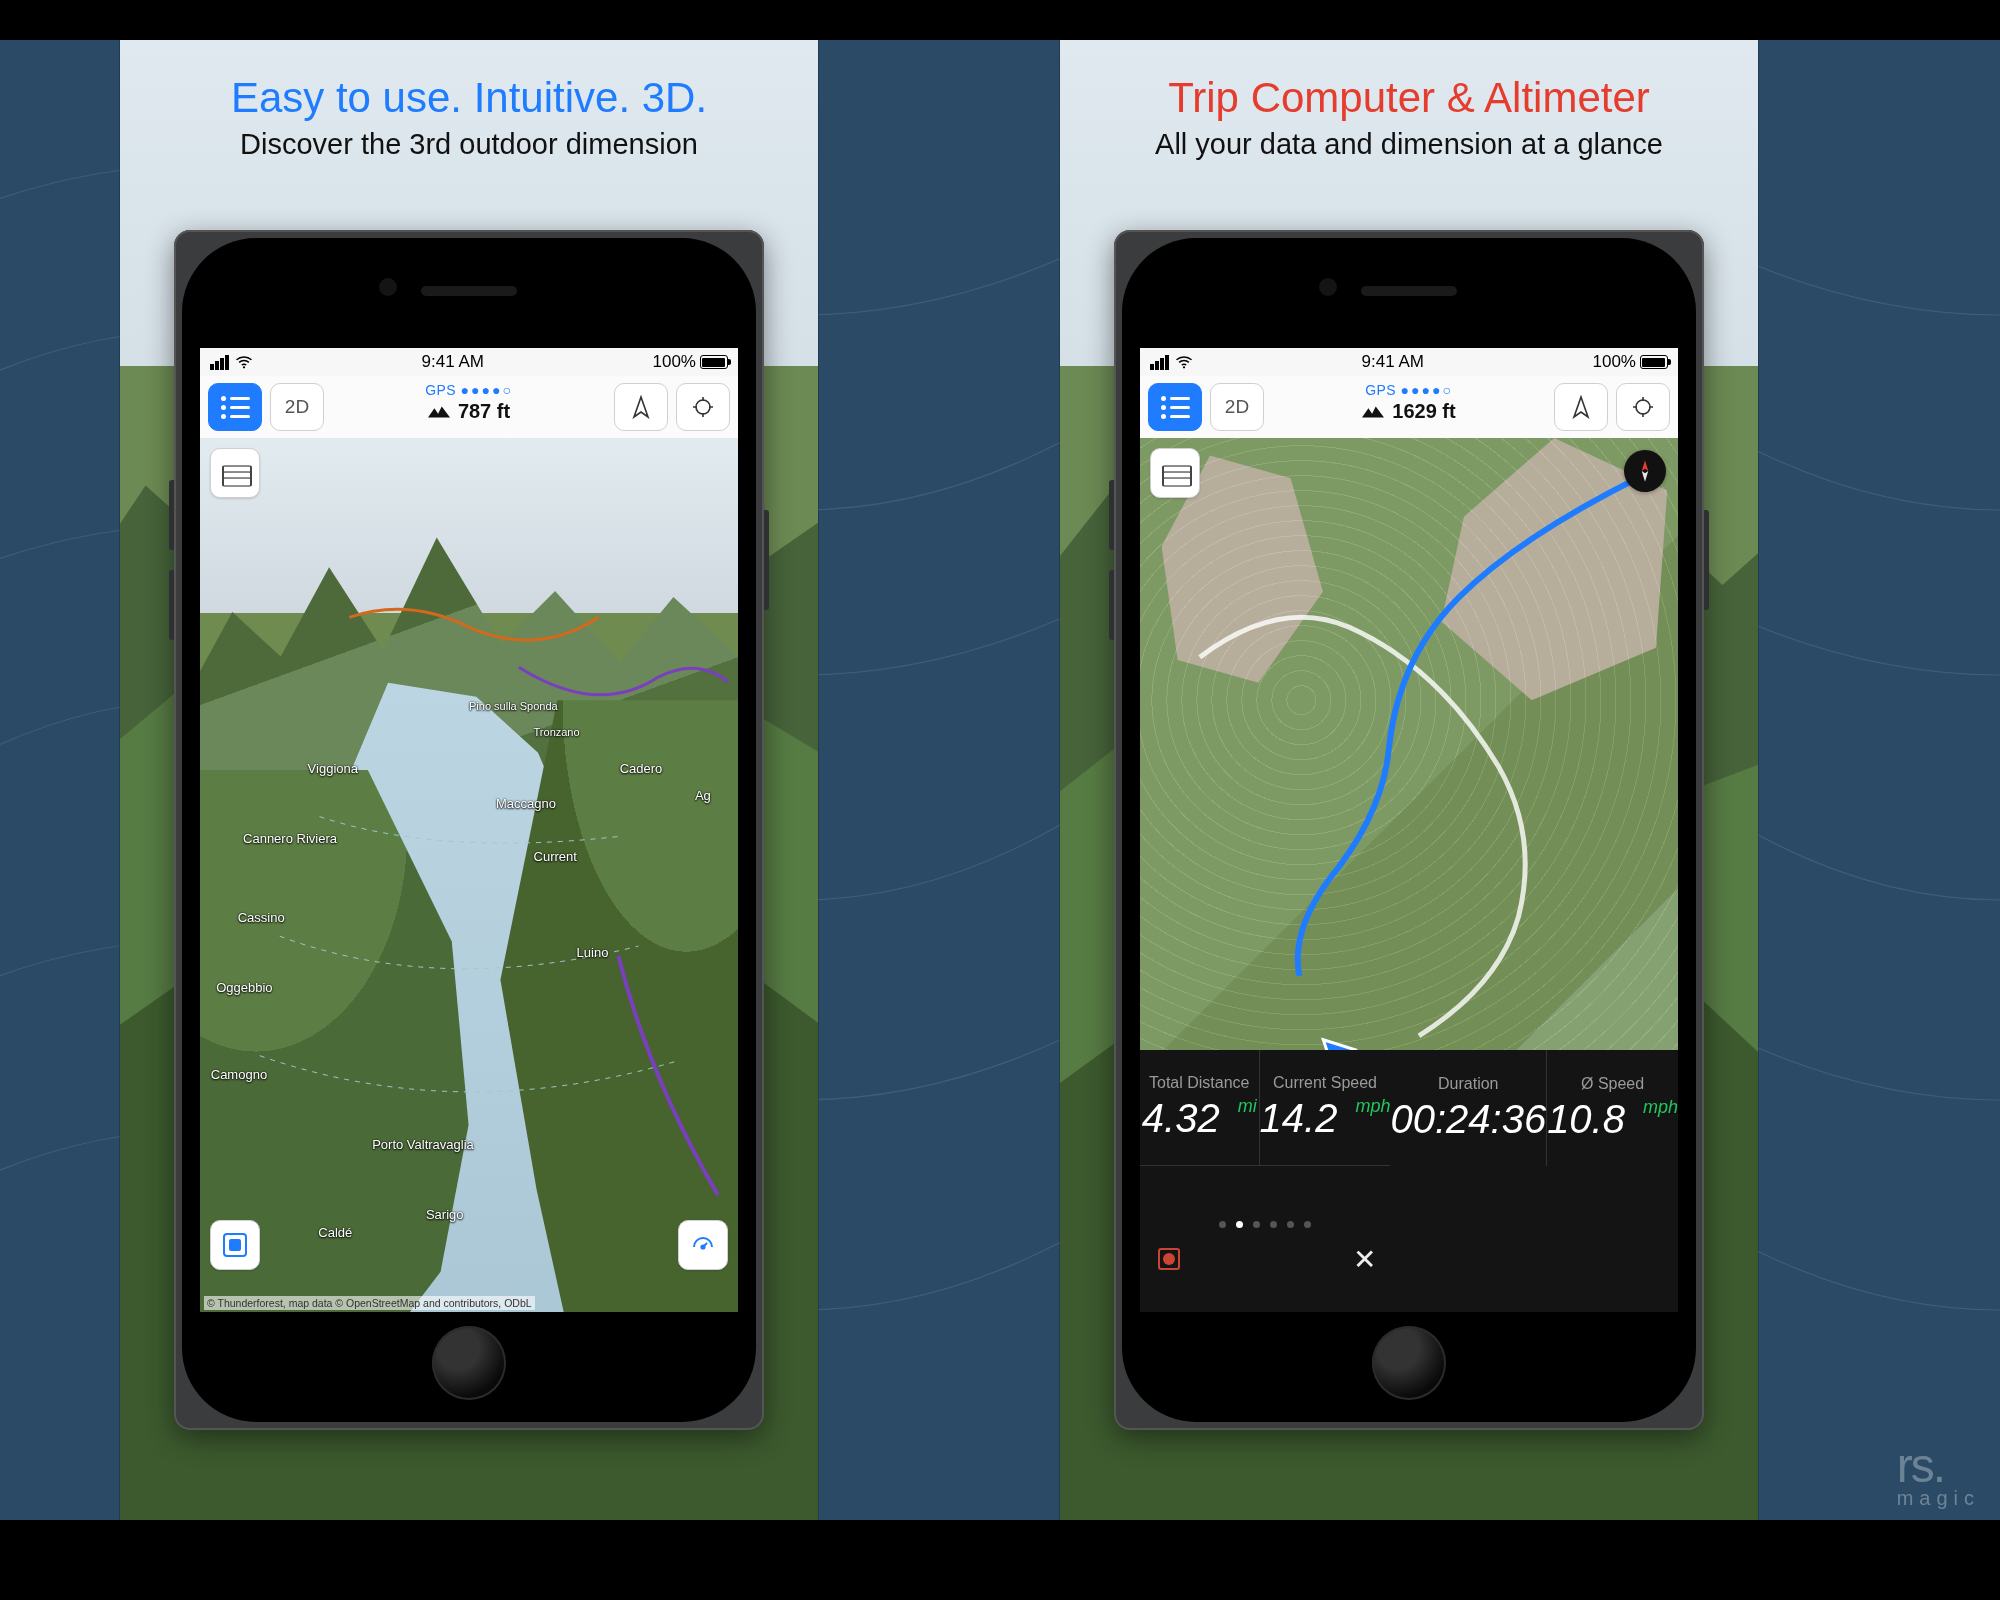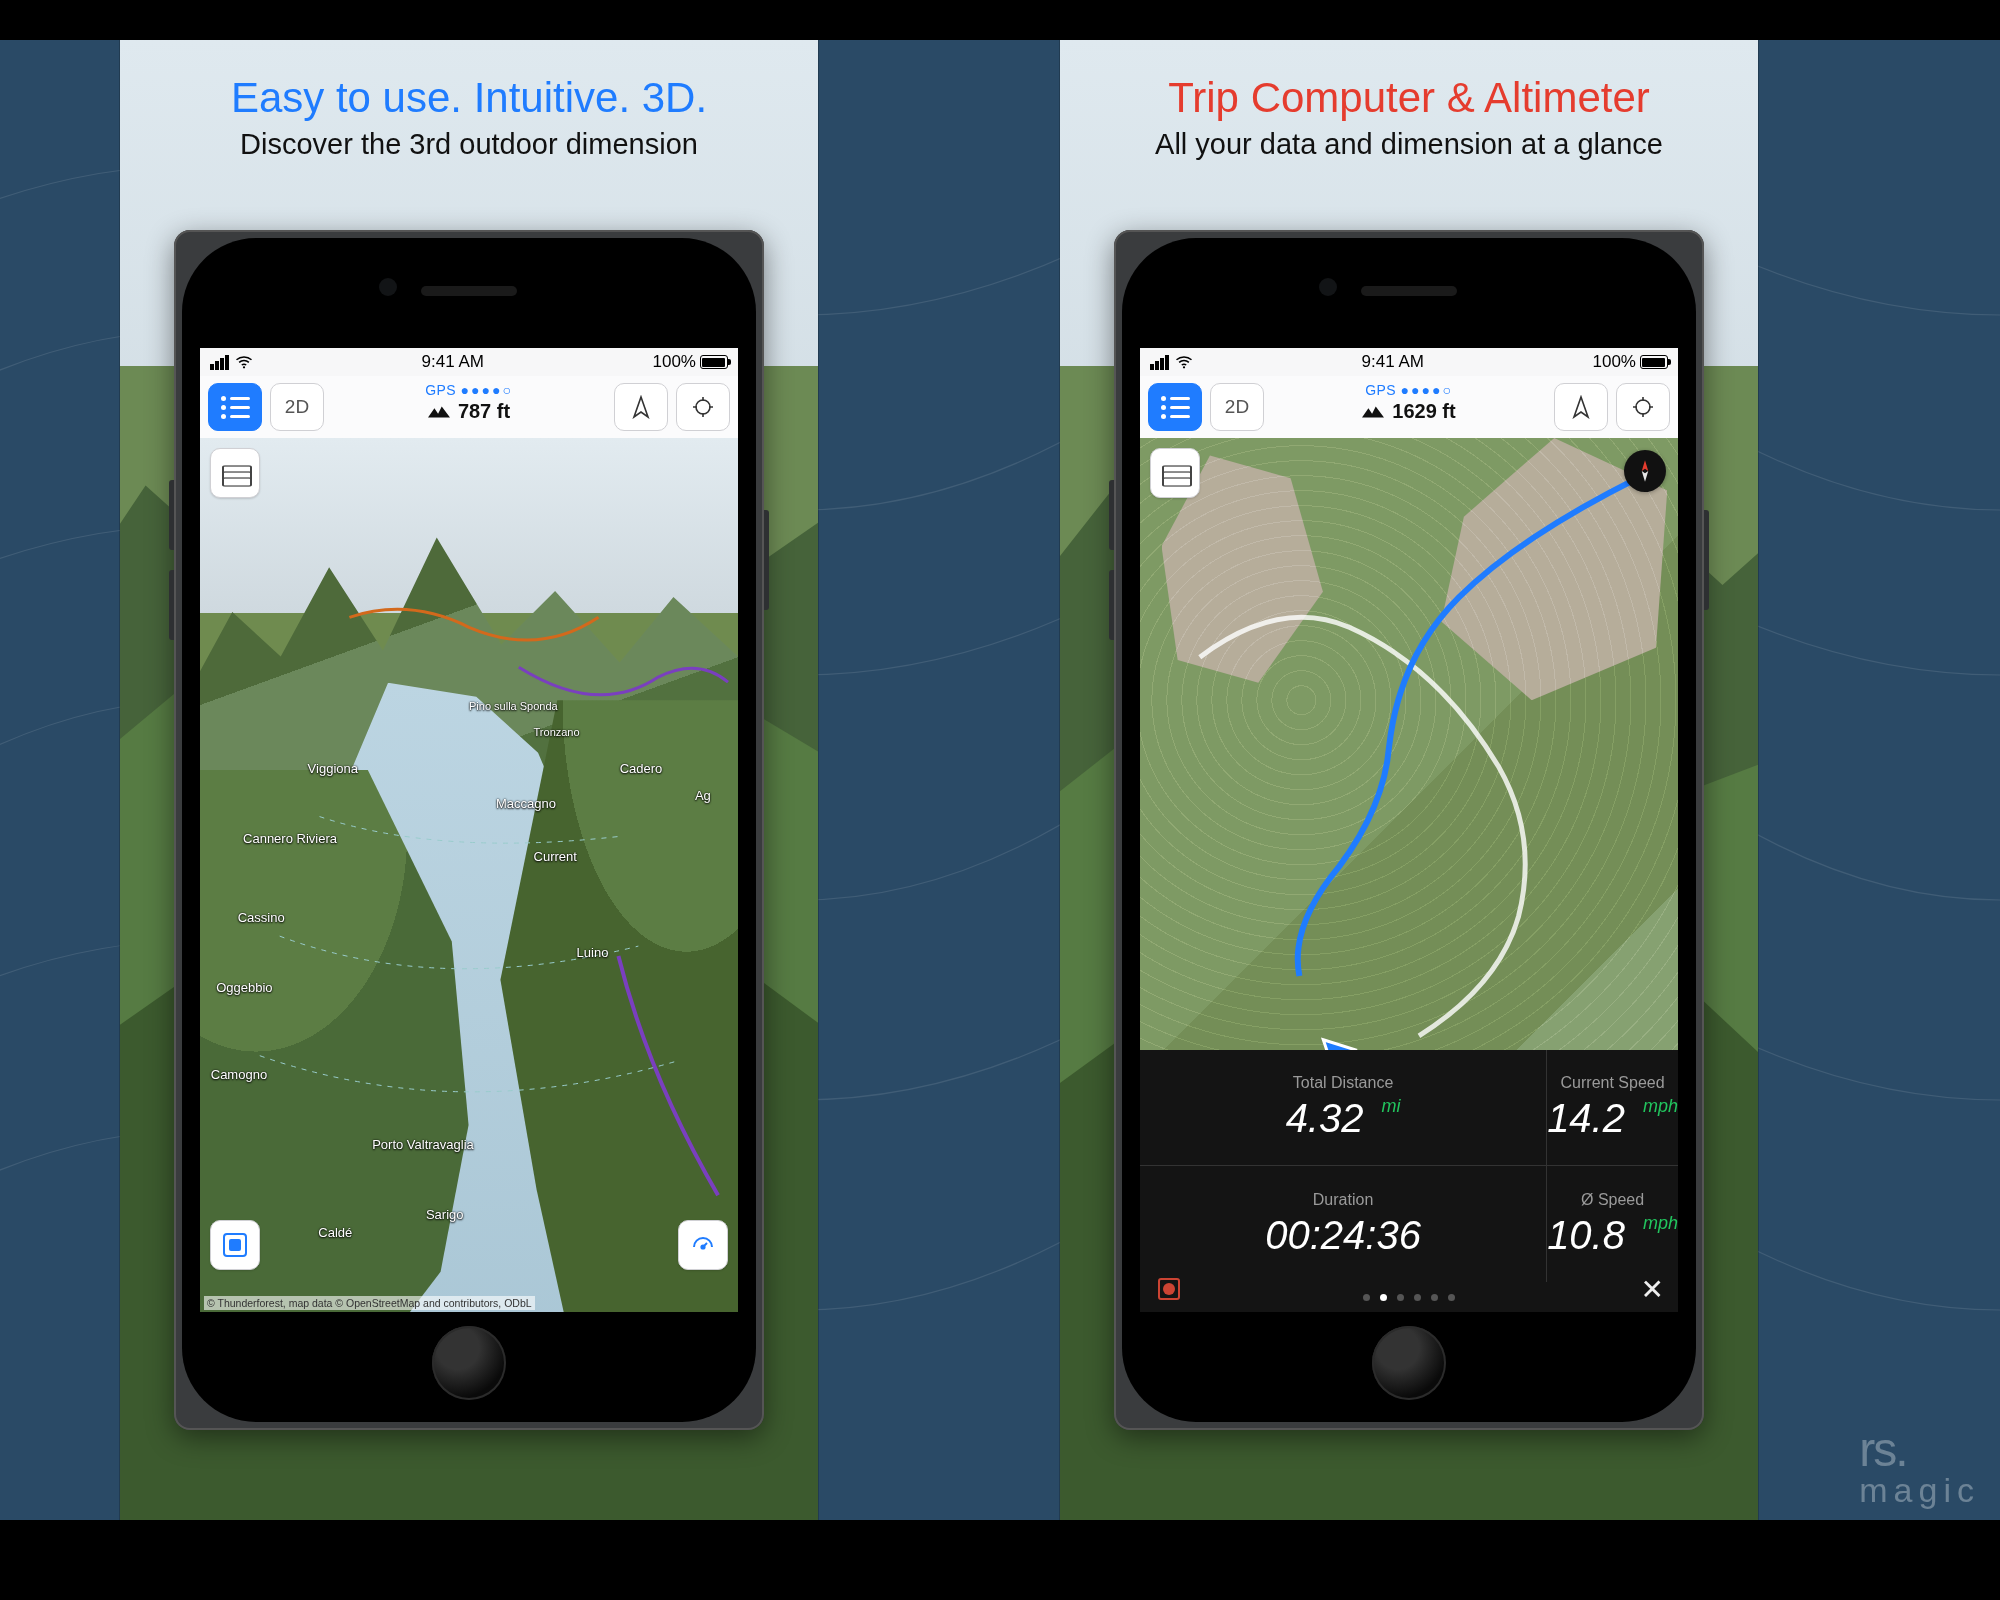--- a/index.html
+++ b/index.html
@@ -4,21 +4,21 @@
 <style>
   html,body{margin:0;padding:0;width:2000px;height:1600px;background:#000;font-family:-apple-system,Helvetica,Arial,sans-serif;}
   .stage{position:absolute;left:0;top:0;width:2000px;height:1600px;overflow:hidden;}
   .topbar,.botbar{position:absolute;left:0;width:2000px;background:#000;}
   .topbar{top:0;height:40px;}
   .botbar{bottom:0;height:80px;}
   .midband{position:absolute;left:0;top:40px;width:2000px;height:1480px;background:#2a4a66;overflow:hidden;}
   .topo{position:absolute;inset:0;opacity:.10;}
   .brand{position:absolute;right:20px;bottom:90px;color:#cfd8de;font-size:48px;font-weight:300;letter-spacing:-2px;opacity:.4;}
   .brand .dot{color:#cfd8de;}
-  .brand .sub{display:block;font-size:34px;letter-spacing:6px;margin-top:-6px;text-align:right;}
+  .brand .sub{display:block;font-size:20px;letter-spacing:6px;margin-top:-6px;text-align:right;}
 
   .card{position:absolute;top:40px;width:698px;height:1480px;overflow:hidden;box-shadow:0 0 0 1px rgba(0,0,0,.2);}
   .cardA{left:120px;}
   .cardB{left:1060px;}
   .cardbg{position:absolute;inset:0;}
   .sky{position:absolute;left:0;top:0;width:100%;height:40%;background:linear-gradient(#dfe9ef,#cdd9e0);}
   .mtn{position:absolute;left:0;bottom:0;width:100%;height:78%;}
   .cardtext{position:absolute;left:0;top:34px;width:100%;text-align:center;}
   .headline{font-size:42px;font-weight:400;}
   .cardA .headline{color:#1f7cff;}
@@ -77,21 +77,21 @@
   .recicon{width:20px;height:20px;border:2.5px solid #1f7cff;border-radius:4px;position:relative}
   .recicon::after{content:"";position:absolute;left:4px;top:4px;right:4px;bottom:4px;background:#1f7cff;border-radius:2px;}
 
   
   .valley{position:absolute;inset:0;background:linear-gradient(135deg,#7e9a64 0 45%,#748e57 45% 70%,#86a171 70%);overflow:hidden;}
   .valley .rock{position:absolute;background:#b6ad9a;filter:blur(.4px);} 
   .valley .contours{position:absolute;inset:0;background:repeating-radial-gradient(circle at 30% 30%,transparent 0 14px,rgba(255,255,255,.15) 14px 15px);mix-blend-mode:overlay;}
   svg.route{position:absolute;inset:0;}
   .compass{position:absolute;right:12px;top:12px;width:42px;height:42px;border-radius:50%;background:#111;display:flex;align-items:center;justify-content:center;box-shadow:0 1px 4px rgba(0,0,0,.3);}
 
-  .trip{position:absolute;left:0;right:0;bottom:0;height:262px;background:#141414;color:#eee;display:grid;grid-template-columns:1fr;grid-template-rows:1fr 1fr 30px;}
+  .trip{position:absolute;left:0;right:0;bottom:0;height:262px;background:#141414;color:#eee;display:grid;grid-template-columns:1fr 1fr 1fr 1fr;grid-template-rows:1fr 1fr 30px;}
   .cell{display:flex;flex-direction:column;align-items:center;justify-content:center;position:relative;}
   .cell .lab{font-size:16px;color:#9a9a9a;margin-bottom:4px;}
   .cell .val{font-size:40px;font-weight:300;color:#fff;display:flex;align-items:flex-start;gap:18px;font-style:italic;}
   .cell .unit{font-size:18px;color:#22c55e;}
   .cell.br{border-right:1px solid #333;}
   .cell.bb{border-bottom:1px solid #333;}
   .trip .pager{grid-column:1/3;display:flex;align-items:center;justify-content:center;gap:10px;position:relative;}
   .trip .pager i{width:7px;height:7px;border-radius:50%;background:#555;}
   .trip .pager i.on{background:#fff;}
   .trip .recdot{position:absolute;left:18px;bottom:12px;width:18px;height:18px;border:2px solid #c43;border-radius:3px;}

